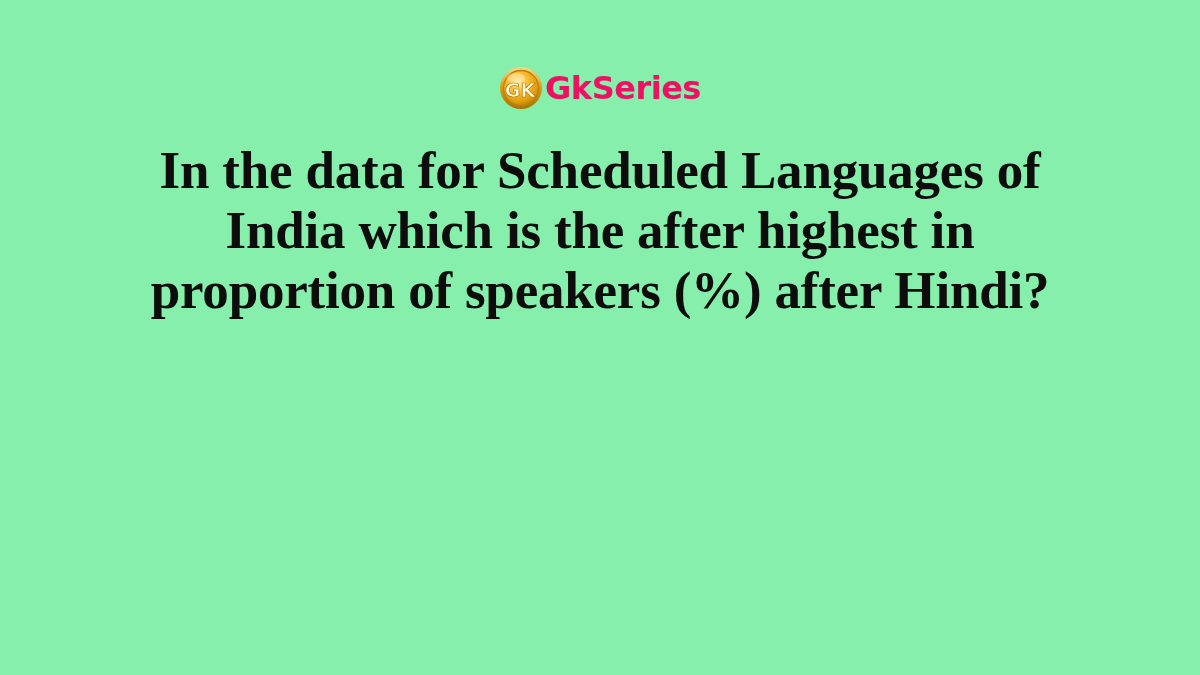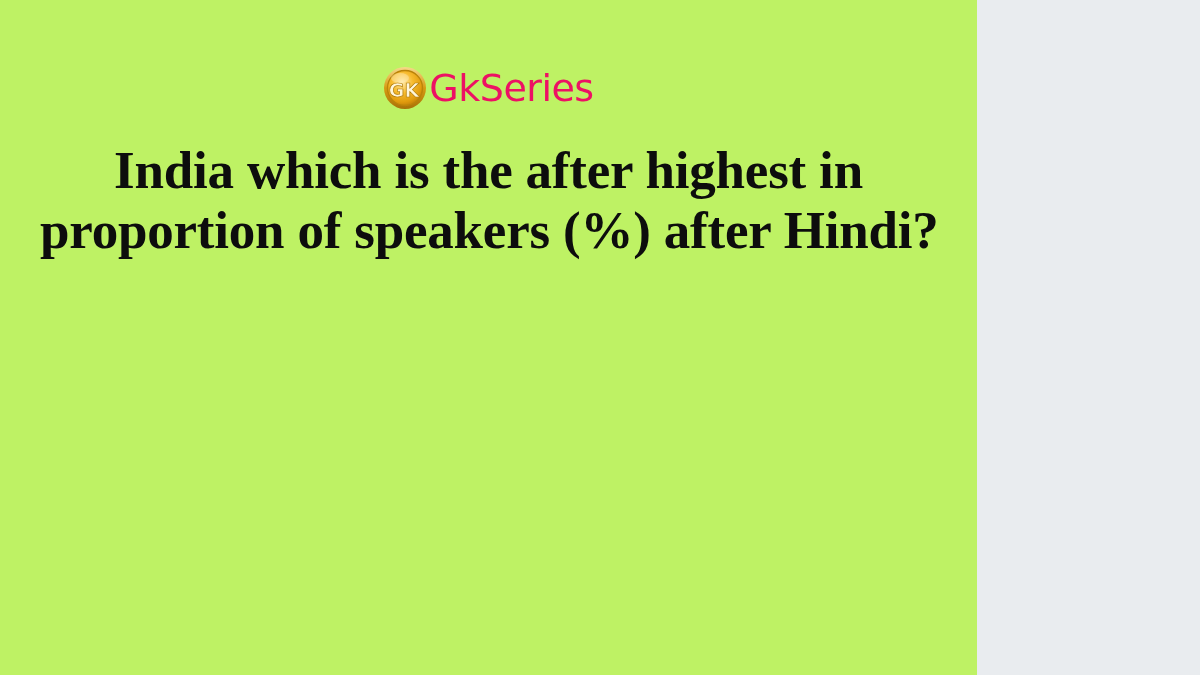--- a/index.html
+++ b/index.html
@@ -10,23 +10,23 @@
   body {
     width: 1200px;
     height: 675px;
     overflow: hidden;
     background: #e9ecef;
     font-family: "Liberation Sans", sans-serif;
   }
 
   .card {
     position: relative;
-    width: 977px;
+    width: 1200px;
     height: 675px;
-    background: #bef264;
+    background: #86efac;
     box-sizing: border-box;
     display: flex;
     flex-direction: column;
     align-items: center;
   }
 
   
   .brand {
     position: absolute;
     top: 62px;
@@ -47,22 +47,22 @@
   }
 
   .brand-mark svg {
     display: block;
     width: 44px;
     height: 44px;
   }
 
   .brand-name {
     font-family: "DejaVu Sans", sans-serif;
-    font-size: 38px;
-    font-weight: 400;
+    font-size: 32px;
+    font-weight: 700;
     letter-spacing: -0.5px;
     color: #ed1164;
     line-height: 1;
     white-space: nowrap;
     margin-left: -2px;
   }
 
   
   .question {
     position: absolute;
@@ -135,20 +135,21 @@
         <circle cx="22" cy="22" r="17.5" fill="url(#coinGrad)"></circle>
         <circle cx="22" cy="22" r="17.5" fill="none" stroke="#bb8309" stroke-width="1.4"></circle>
         <ellipse cx="17" cy="12" rx="9" ry="5" fill="#fff3c9" opacity="0.38"></ellipse>
         <text x="21" y="30.5" text-anchor="middle" font-family="DejaVu Sans, sans-serif" font-size="19" font-weight="700" fill="#fff6da" stroke="#b07c08" stroke-width="0.7">GK</text>
       </svg>
     </span>
     <span class="brand-name">GkSeries</span>
   </div>
 
   <div class="question">
+    <span class="question-line">In the data for Scheduled Languages of</span>
     <span class="question-line">India which is the after highest in</span>
     <span class="question-line">proportion of speakers (%) after Hindi?</span>
   </div>
 
   <div class="spacer"></div>
 
 
 </div>
 
 </body></html>

